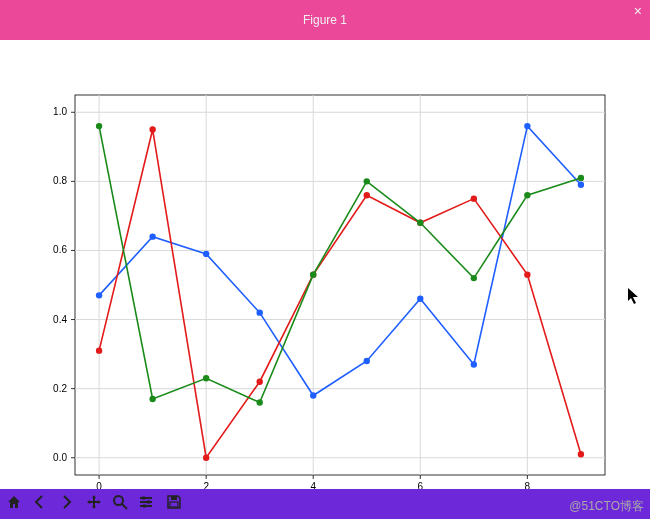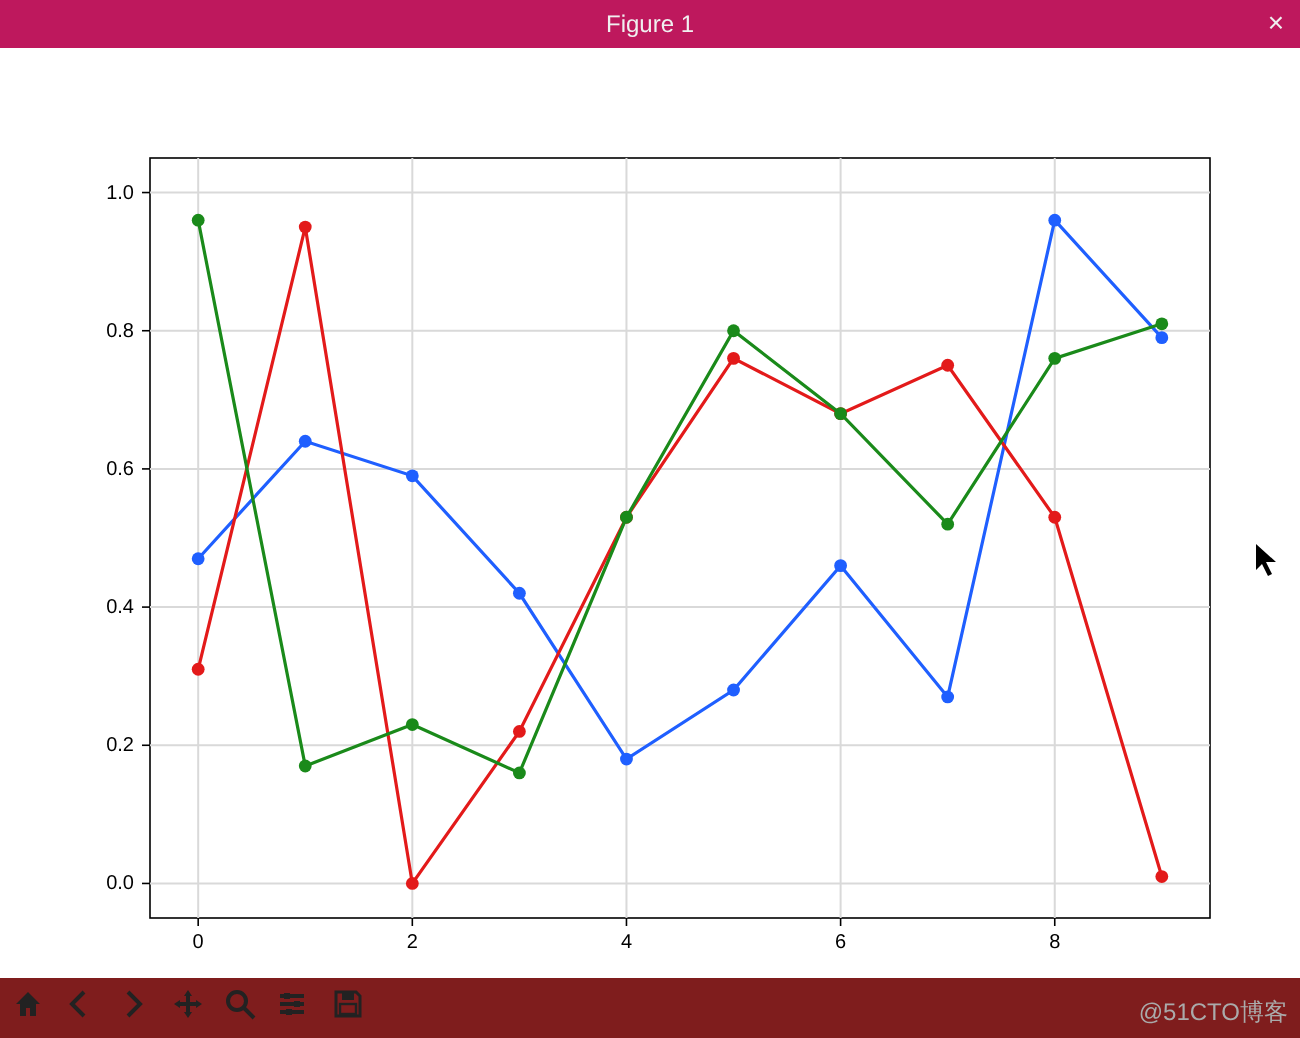--- a/index.html
+++ b/index.html
@@ -1,21 +1,21 @@
 <!DOCTYPE html>
 <html><head>
 <meta charset="utf-8">
 <style>
 html,body{margin:0;padding:0;width:650px;height:519px;font-family:Arial,Helvetica,sans-serif;background:#fff;overflow:hidden}
 .window{width:650px;height:519px;display:flex;flex-direction:column}
-.titlebar{height:24px;background:#be185d;color:#f0f0f0;display:flex;align-items:center;justify-content:center;font-size:12px;position:relative}
+.titlebar{height:40px;background:#ec4899;color:#f0f0f0;display:flex;align-items:center;justify-content:center;font-size:12px;position:relative}
 .titlebar .close{position:absolute;right:8px;top:2px;color:#f0f0f0;font-size:14px;line-height:18px}
 .canvas{flex:1;background:#fff;position:relative}
 svg{position:absolute;left:0;top:0}
-.toolbar{height:30px;background:#7f1d1d;display:flex;align-items:center;padding:0 6px;gap:12px;position:relative}
+.toolbar{height:30px;background:#6d28d9;display:flex;align-items:center;padding:0 6px;gap:12px;position:relative}
 .toolbar .grp{display:flex;gap:10px;align-items:center}
 .toolbar svg{position:static}
 .watermark{position:absolute;right:6px;bottom:4px;color:#aaa;font-size:12px;font-family:"Microsoft YaHei",Arial,sans-serif}
 .cursor{position:absolute;pointer-events:none}
 .axis text{font-size:10px;fill:#000;text-anchor:middle}
 .axis .ytick{ text-anchor:end }
 .grid line{stroke:#d9d9d9;stroke-width:1}
 .series path{fill:none;stroke-width:1.6}
 .series circle{stroke-width:0}
 .frame rect{fill:none;stroke:#000;stroke-width:0.8}

